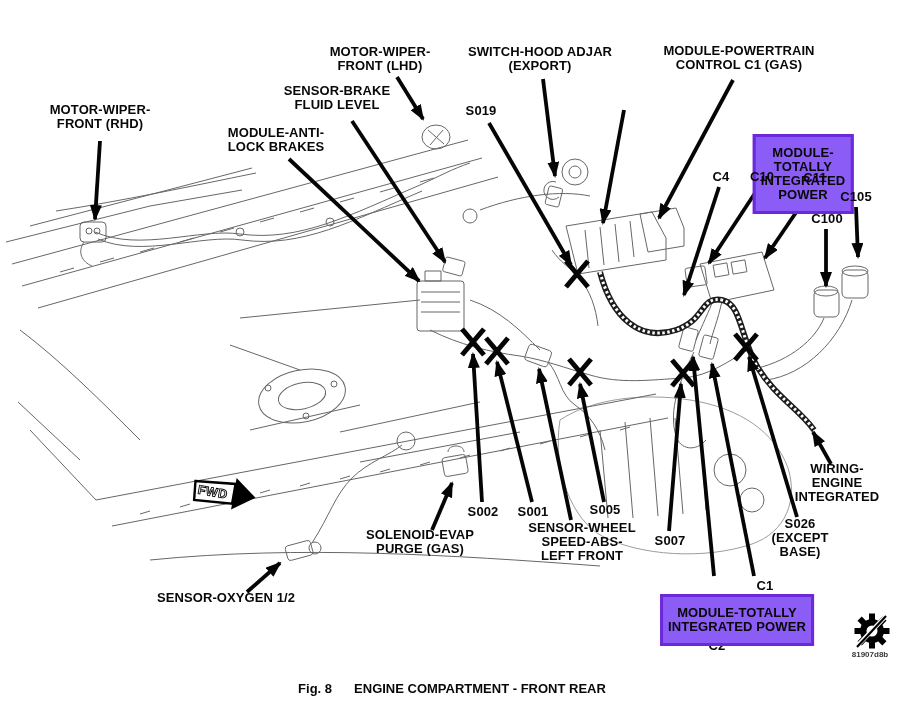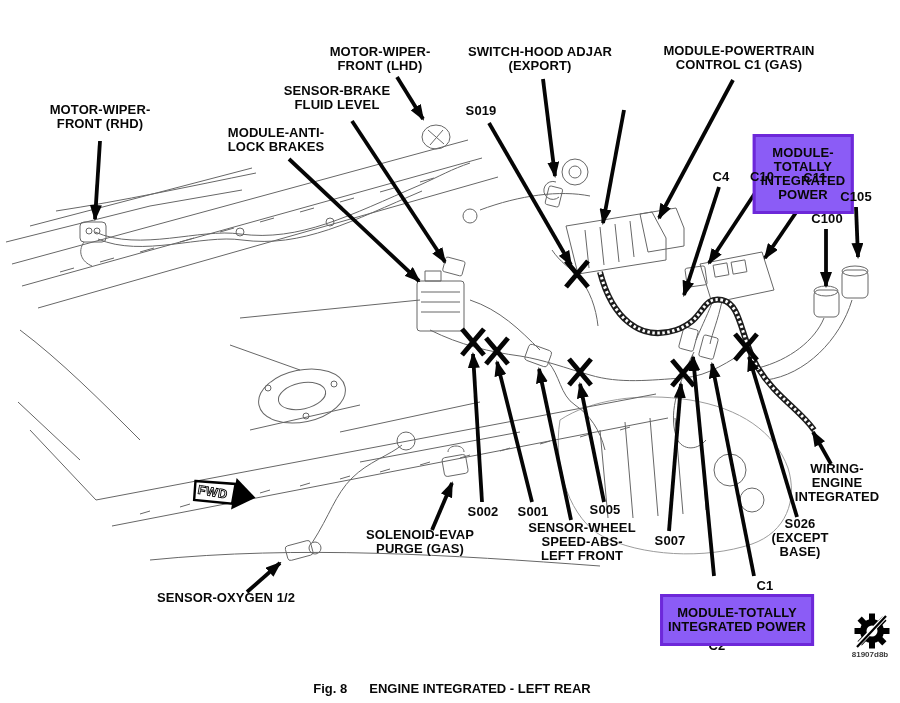--- a/index.html
+++ b/index.html
@@ -249,17 +249,17 @@
   <div class="lbl" style="left:605px;top:503px;">S005</div>
   <div class="lbl" style="left:582px;top:521px;">SENSOR-WHEEL
 SPEED-ABS-
 LEFT FRONT</div>
   <div class="lbl" style="left:420px;top:528px;">SOLENOID-EVAP
 PURGE (GAS)</div>
   <div class="lbl" style="left:226px;top:591px;">SENSOR-OXYGEN 1/2</div>
 
   <div class="caption">
     <span>Fig. 8</span>
-    <span>ENGINE INTEGRATED - LEFT REAR</span>
+    <span>ENGINE COMPARTMENT - FRONT REAR</span>
   </div>
   <div class="part-code">81907d8b</div>
 
 </div>
 
 </body></html>

